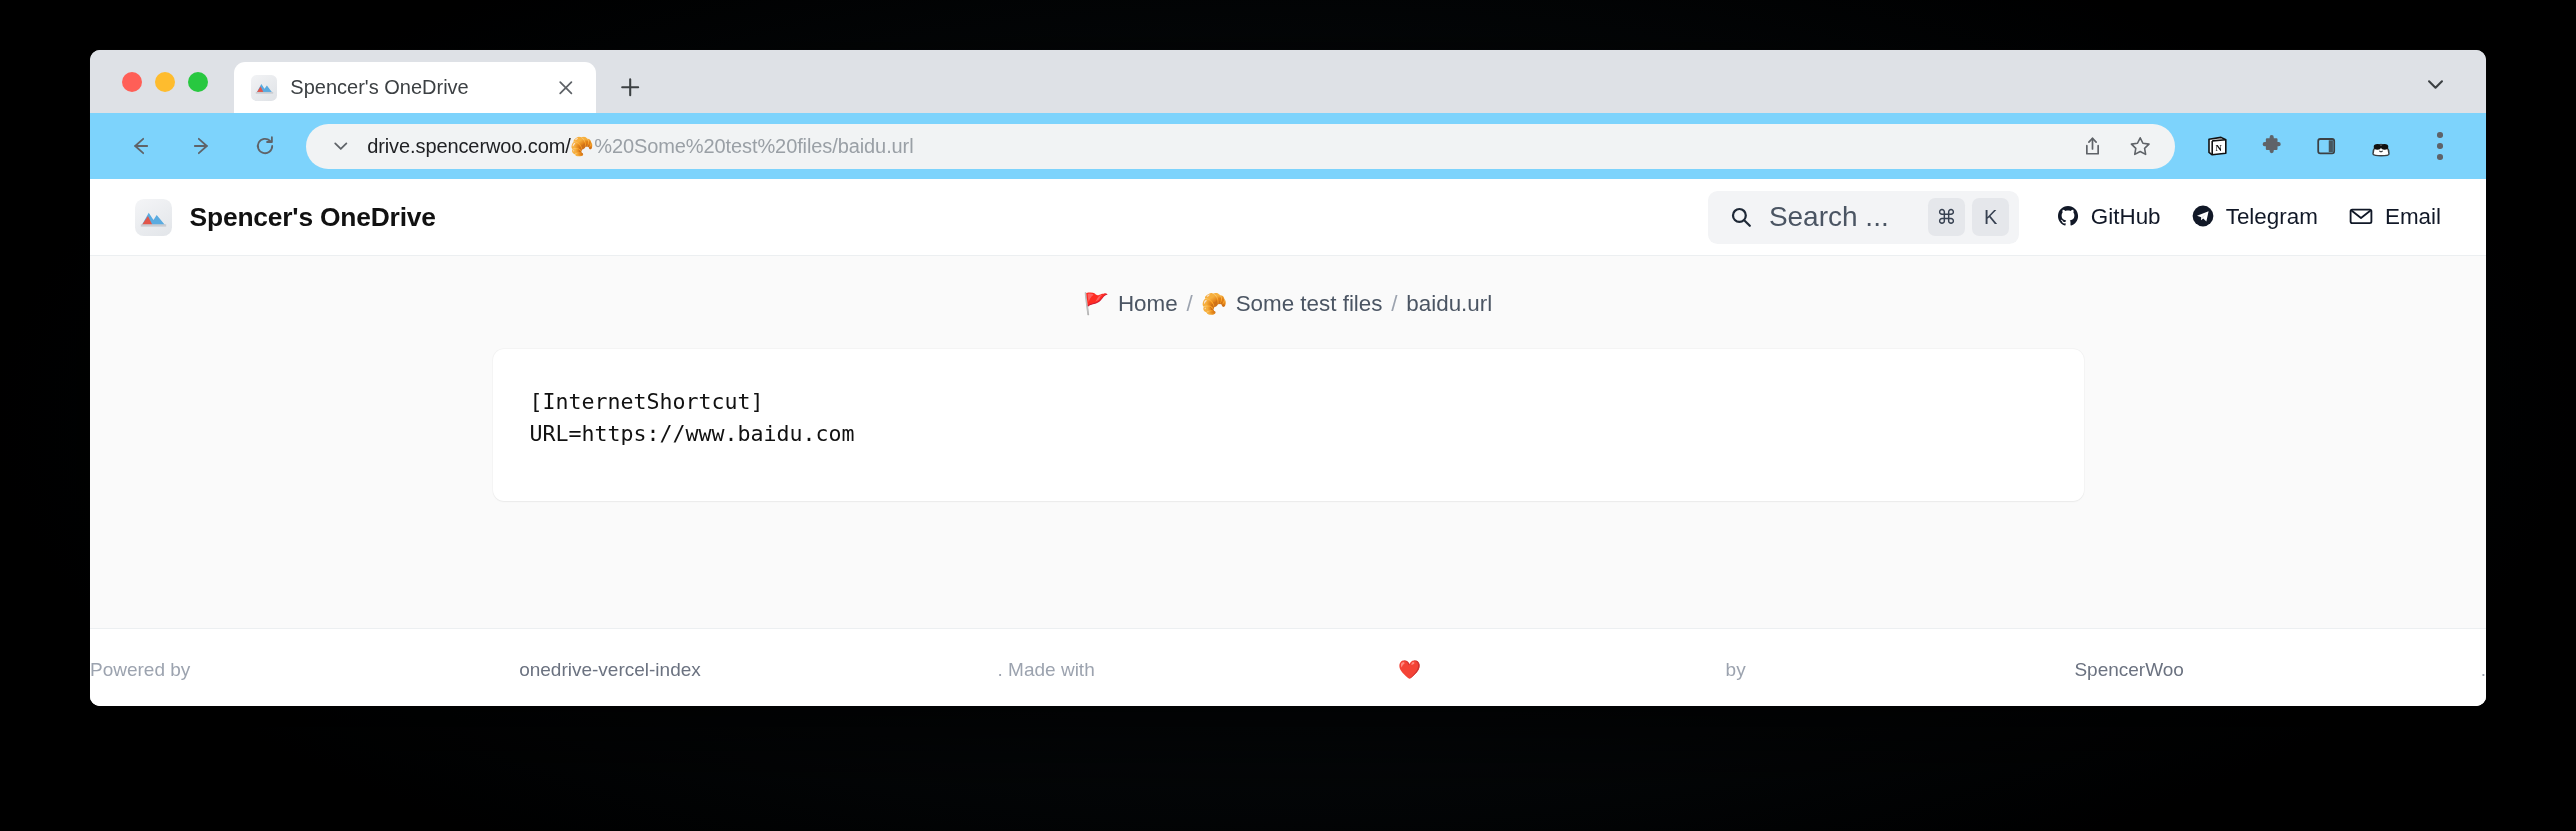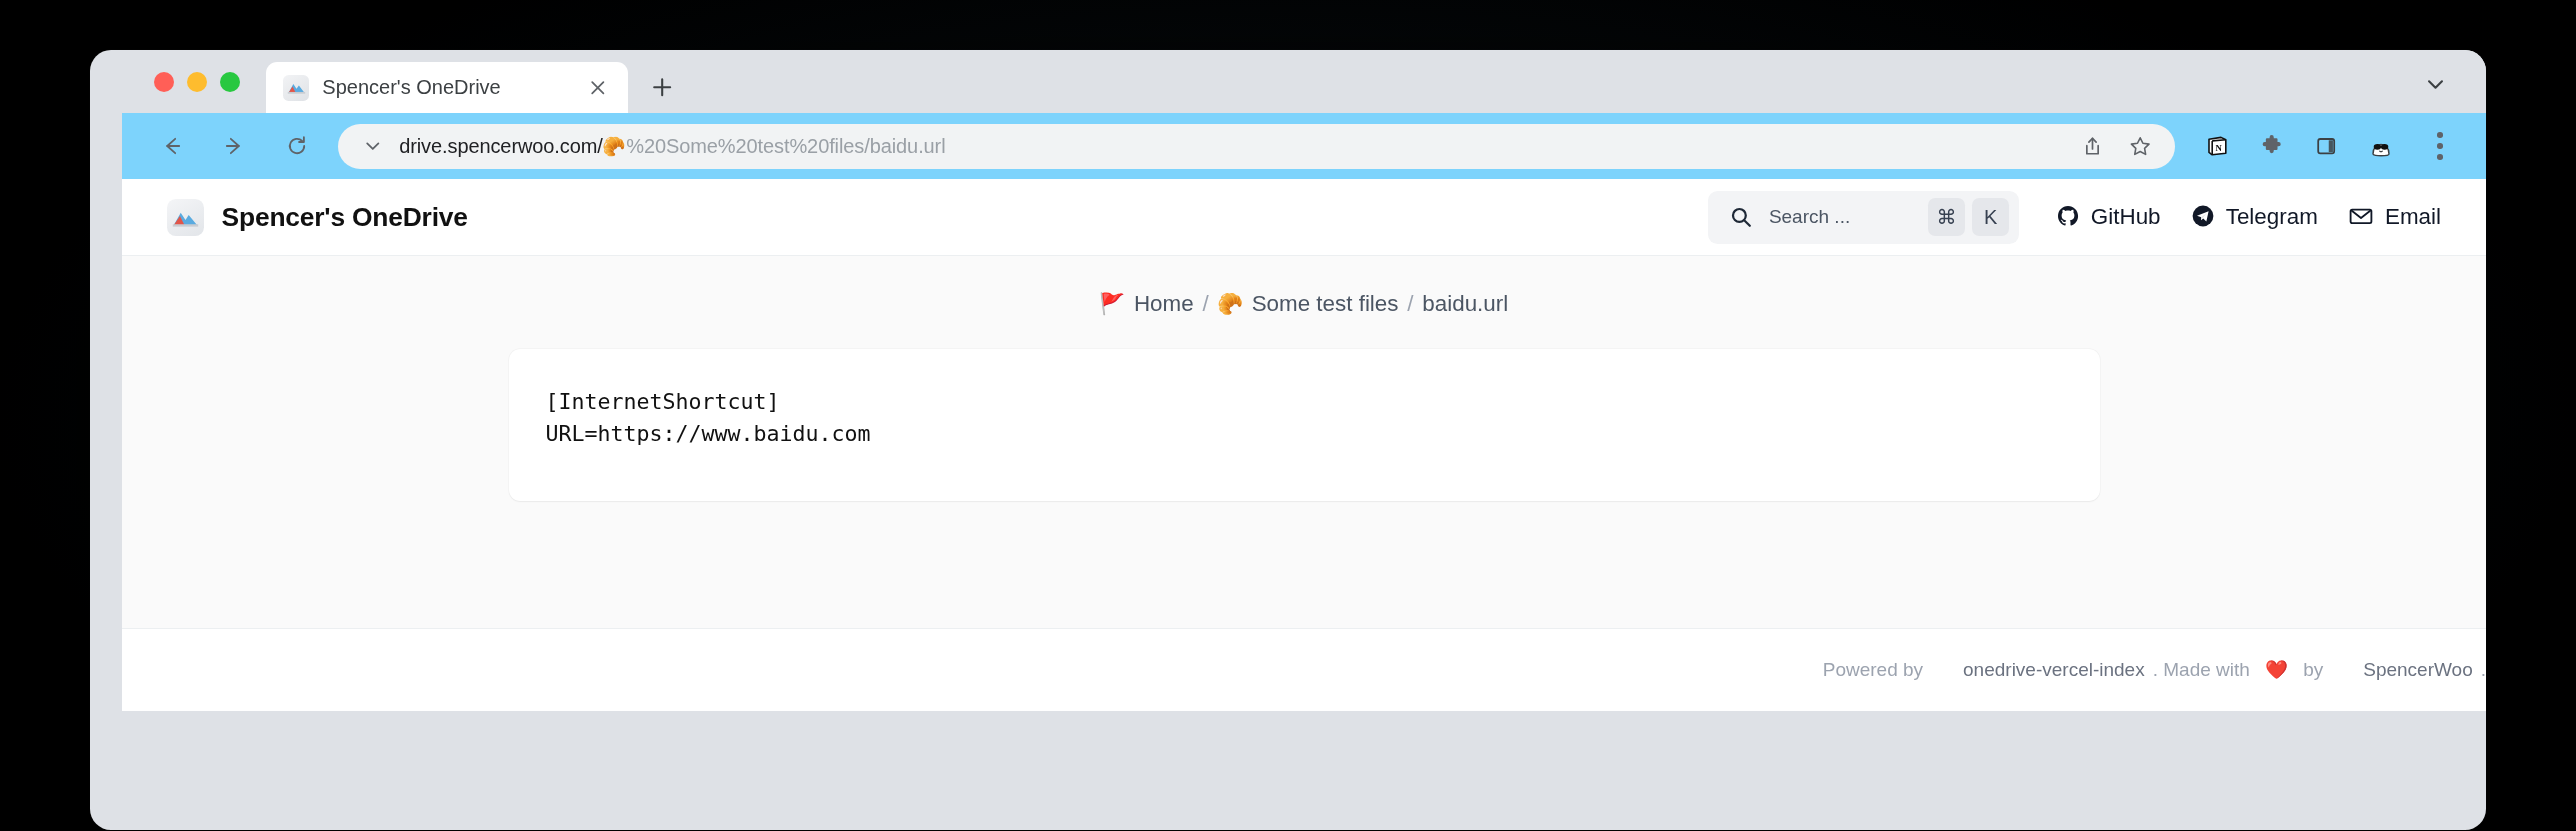--- a/index.html
+++ b/index.html
@@ -20,26 +20,25 @@
     background:
       radial-gradient(ellipse 1363px 561px at 50% 50%, #0d1315 0%, #05080a 55%, #000000 100%);
   }
 
   
   #browser-window {
     position: absolute;
     left: 90px;
     top: 50px;
     width: 2396px;
-    height: 780px;
+    height: 656px;
     background: #dee1e6;
-    border-radius: 21px;
+    border-radius: 10px;
     box-shadow: 0 32px 96px rgba(0,0,0,0.85), 0 0 1.6px rgba(255,255,255,0.07);
     overflow: hidden;
-    padding-left: 32px;
   }
 
   
   #tab-strip {
     position: relative;
     height: 63px;
     background: #dee1e6;
     display: flex;
     align-items: flex-end;
     padding-left: 21px;
@@ -253,21 +252,21 @@
     align-items: center;
     height: 53px;
     background: #f3f4f6;
     border-radius: 9.6px;
     padding: 0 9.6px 0 21px;
     gap: 16px;
     margin-right: 37px;
   }
   #search-box .search-icon { color: #1f2937; display:flex; align-items:center; flex:none; }
   #search-placeholder {
-    font-size: 19px;
+    font-size: 28px;
     color: #4b5563;
     width: 143px;
     white-space: nowrap;
   }
   .kbd-group { display: flex; gap: 7.2px; }
   .kbd {
     min-width: 37px;
     height: 38px;
     background: #e5e7eb;
     border-radius: 7.2px;
@@ -356,24 +355,24 @@
   #open-url-button .btn-icon { display: flex; align-items: center; color: #111111; flex: none; }
 
   
   #site-footer {
     flex: none;
     height: 83px;
     background: #ffffff;
     border-top: 1.6px solid #eceff1;
     display: flex;
     align-items: center;
-    justify-content: flex-end;
+    justify-content: space-between;
     font-size: 19px;
     color: #9ca3af;
-    gap: 8px;
+    gap: 16px;
   }
   #site-footer .footer-strong { color: #6b7280; margin-left: 32px; }
   #site-footer .footer-heart { margin: 0 7.2px; font-size: 18.4px; }
 </style>
 </head>
 <body>
 
 <div id="desktop">
 
   <div id="browser-window">

